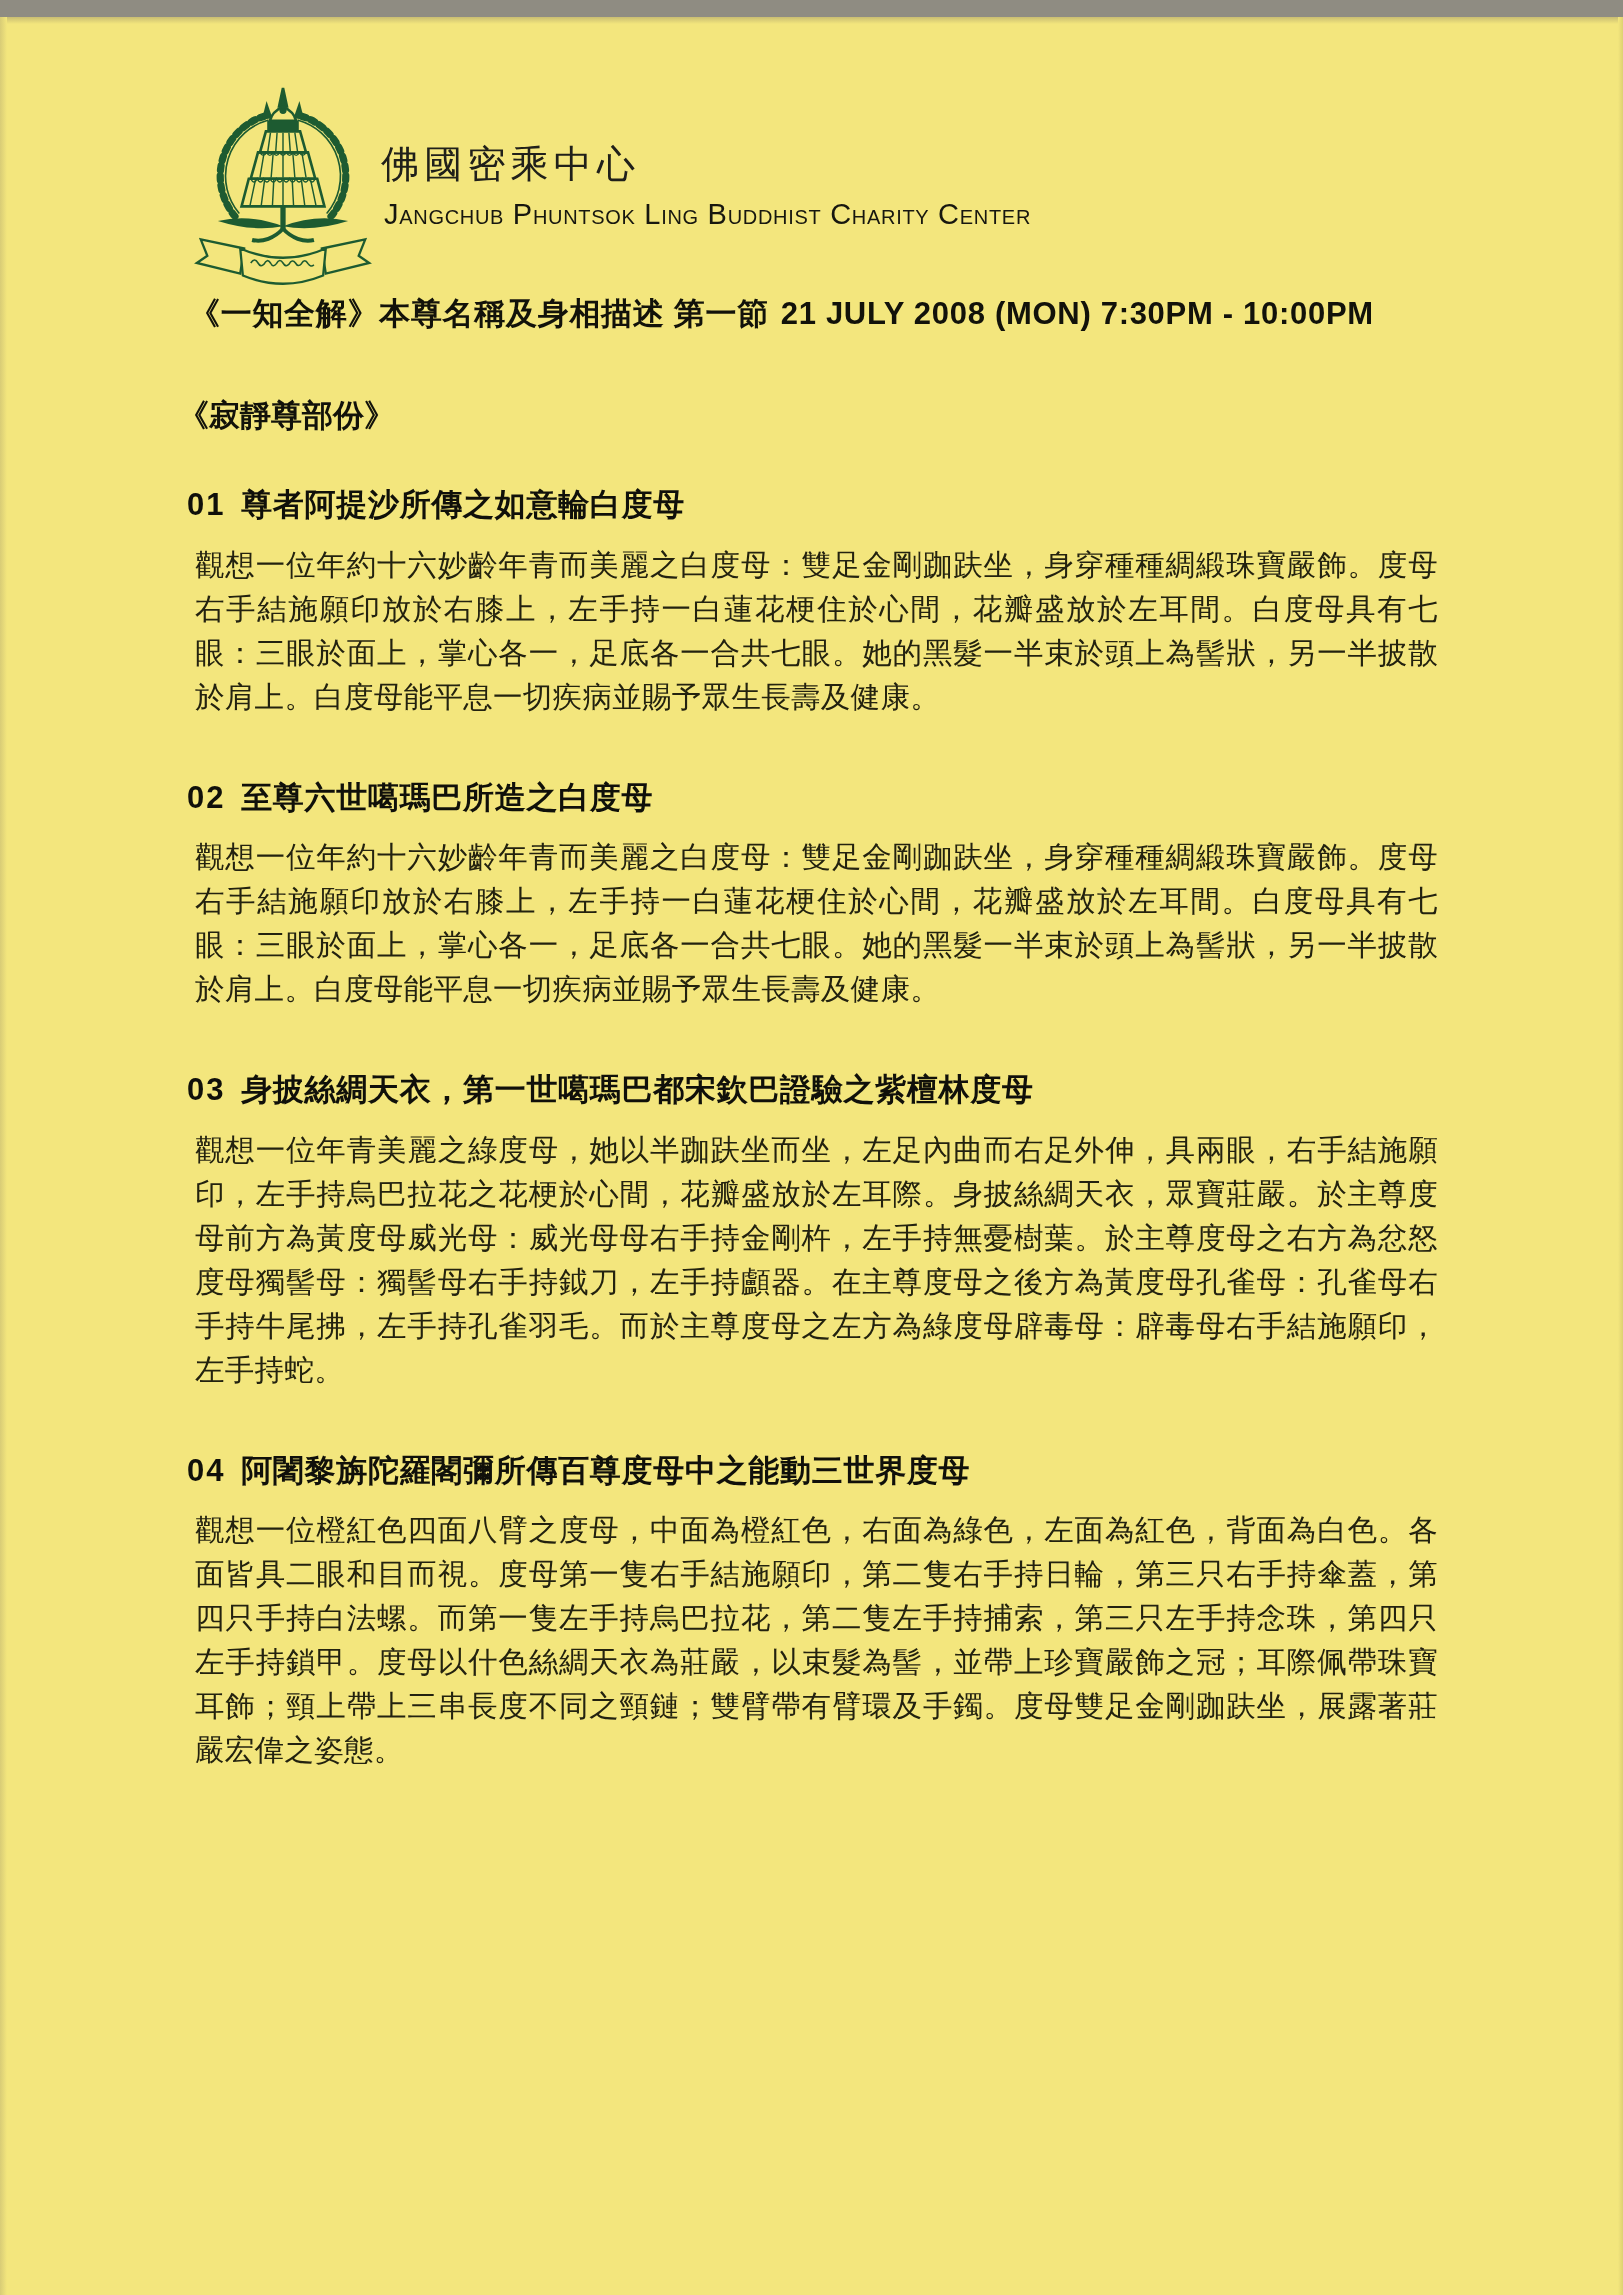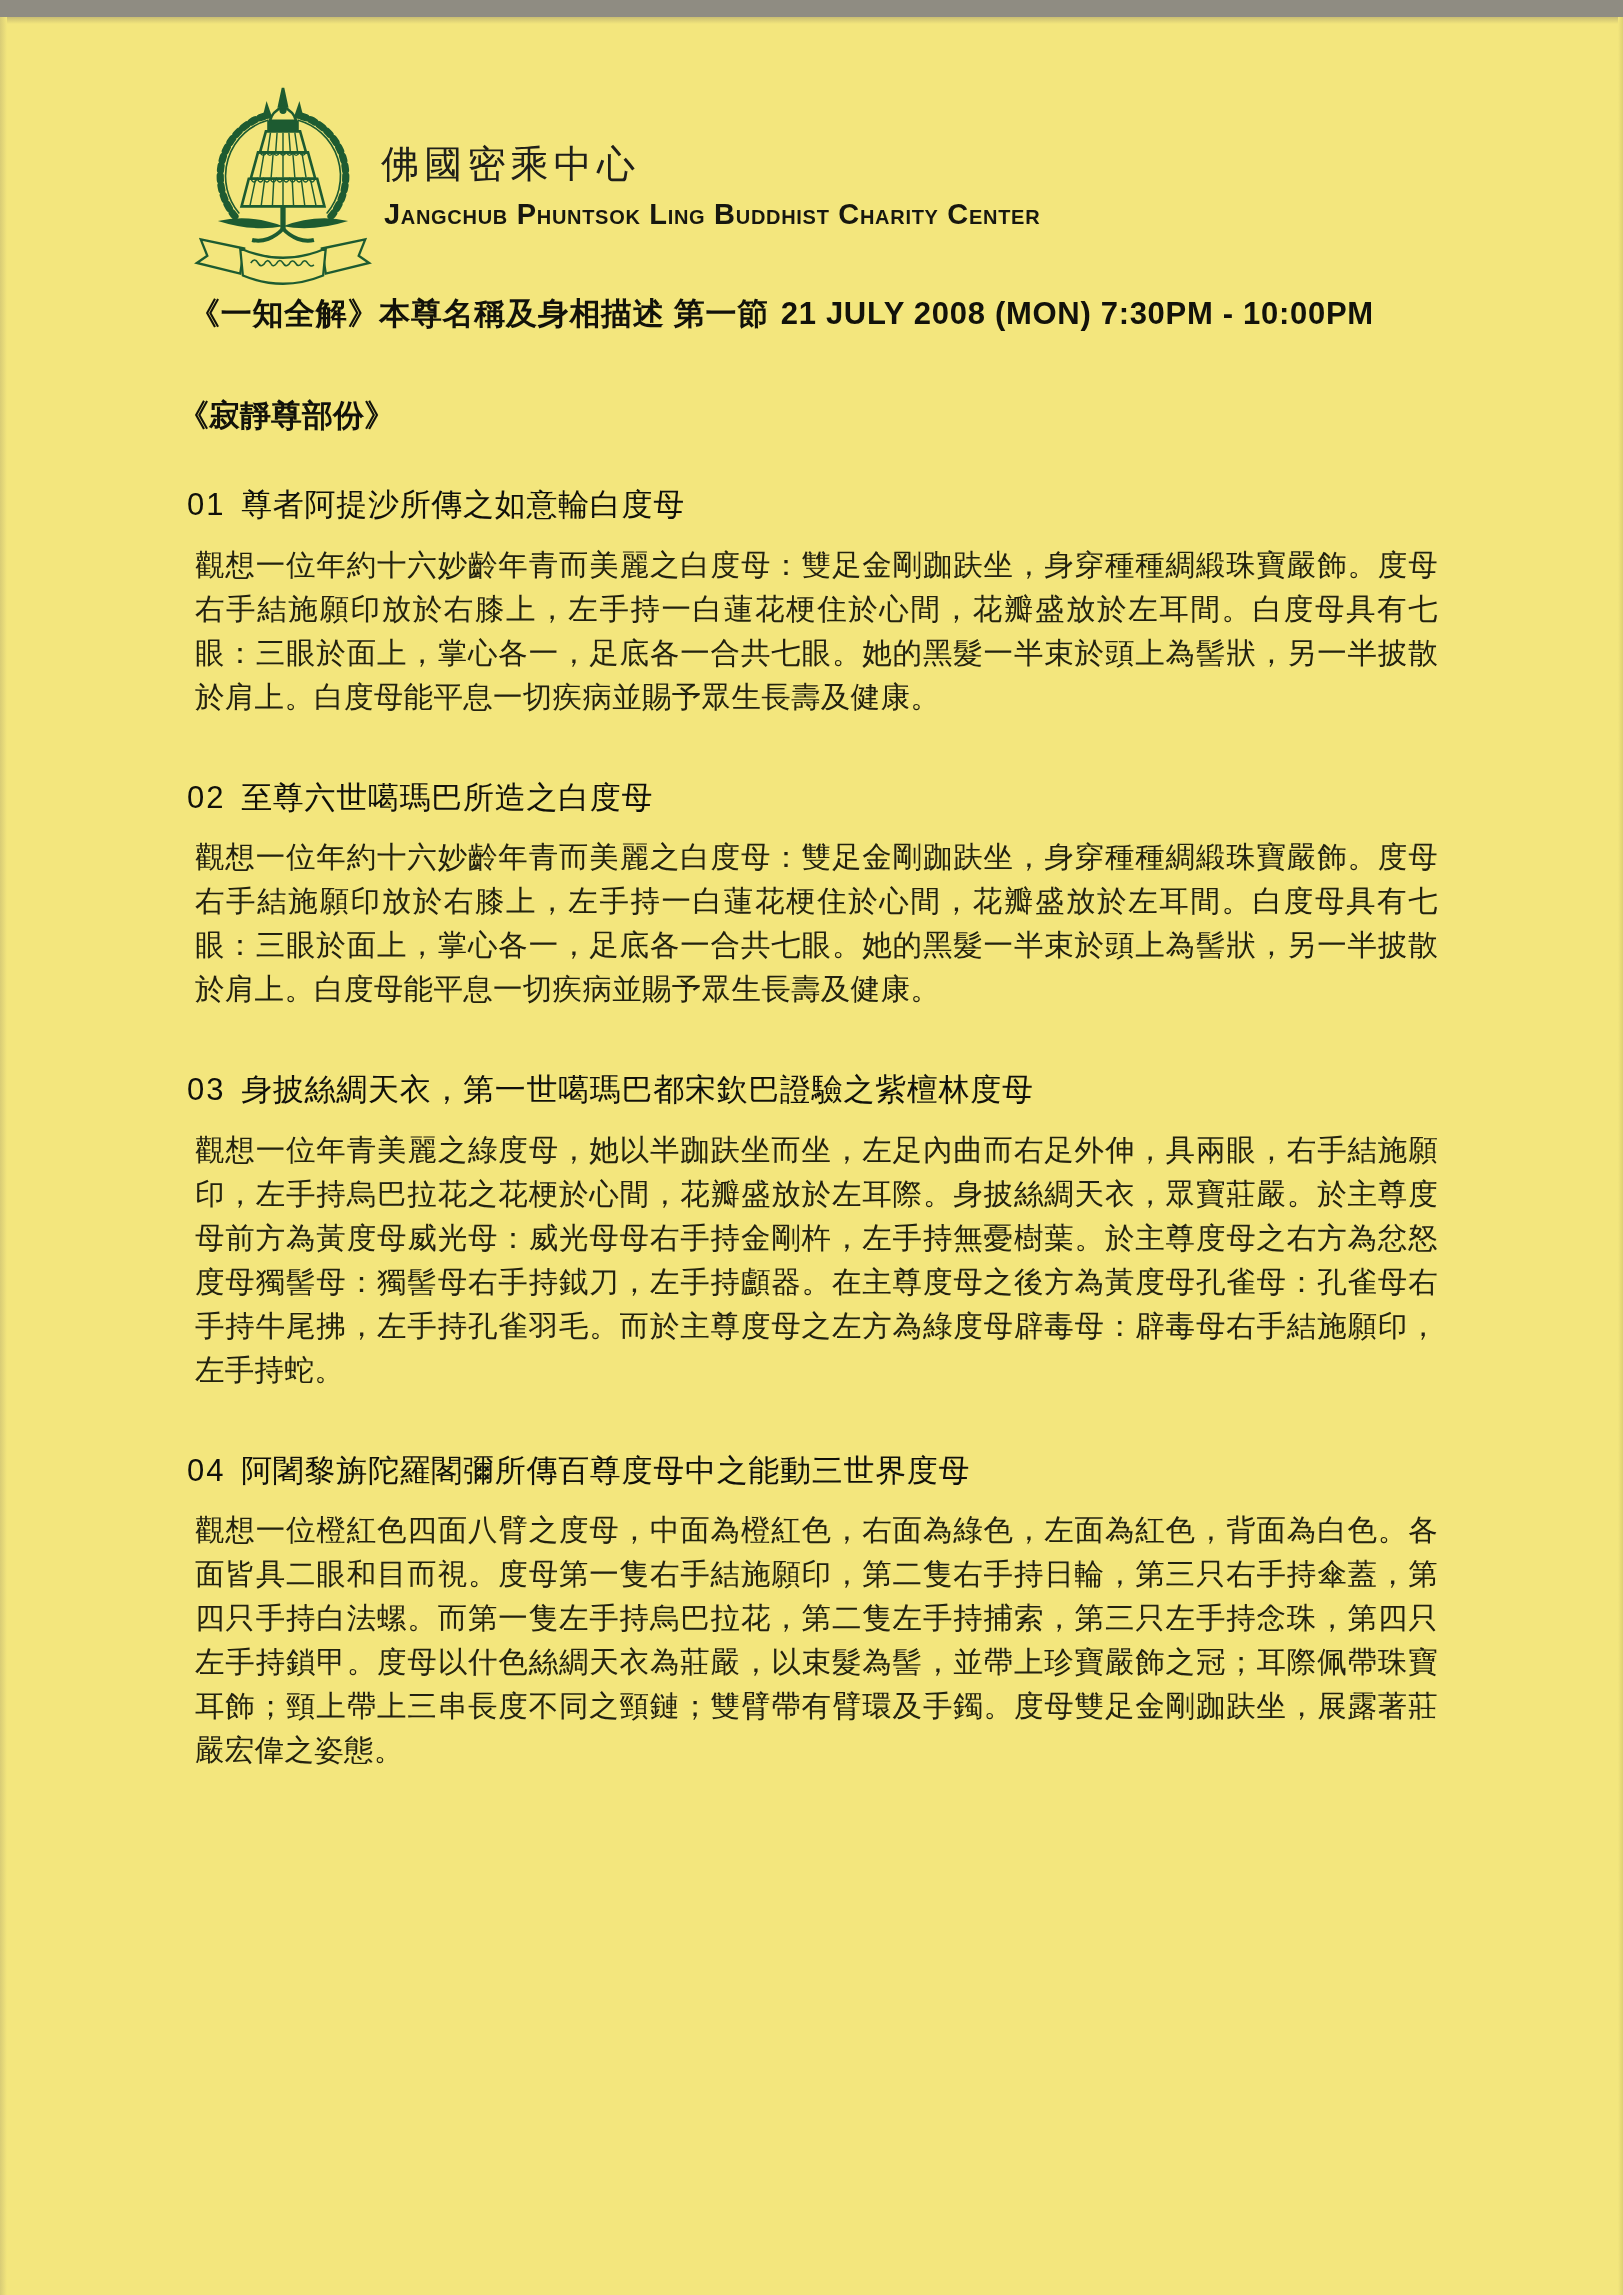--- a/index.html
+++ b/index.html
@@ -10,32 +10,32 @@
         background:linear-gradient(#c9bd72,#f3e67d);}
   .paper-edge-left{position:absolute;left:0;top:17px;width:6.5px;height:2278px;
         background:linear-gradient(90deg,#d8cc76,#f3e67d);}
   .paper-edge-right{position:absolute;right:0;top:17px;width:5.2px;height:2278px;
         background:linear-gradient(270deg,#ddd172,#f3e67d);}
 
   .logo{position:absolute;left:194px;top:84px;width:178px;height:204px;}
 
   .org-zh{position:absolute;left:381px;top:139px;font-size:38px;letter-spacing:5.2px;
         color:#20201a;font-weight:400;}
-  .org-en{position:absolute;left:384px;top:198px;font-size:29px;font-weight:700;
+  .org-en{position:absolute;left:384px;top:198px;font-size:29px;font-weight:400;
         font-variant:small-caps;letter-spacing:0.7px;color:#17170f;}
 
   .title-line{position:absolute;left:178px;top:293px;width:1283px;font-size:31px;
         font-weight:700;color:#12120a;letter-spacing:0.7px;white-space:nowrap;}
   .title-line .zh{margin-right:11.8px;margin-left:11px;}
   .subtitle{position:absolute;left:178px;top:395px;font-size:31px;font-weight:700;
         color:#12120a;}
 
   .sections{position:absolute;left:187px;top:486px;width:1259px;}
   .section + .section{margin-top:60px;}
-  .sec-head{font-size:31px;font-weight:400;color:#10100a;line-height:37px;
+  .sec-head{font-size:31px;font-weight:700;color:#10100a;line-height:37px;
         margin:0 0 19.6px 0;letter-spacing:0.7px;}
   .sec-num{margin-right:15.7px;letter-spacing:2px;}
   .sec-body{font-size:29.5px;line-height:44px;color:#23220f;text-align:justify;
         margin:8px;letter-spacing:0.3px;}
 </style>
 </head>
 <body>
 
 <div class="scan">
   <div class="paper"></div>

